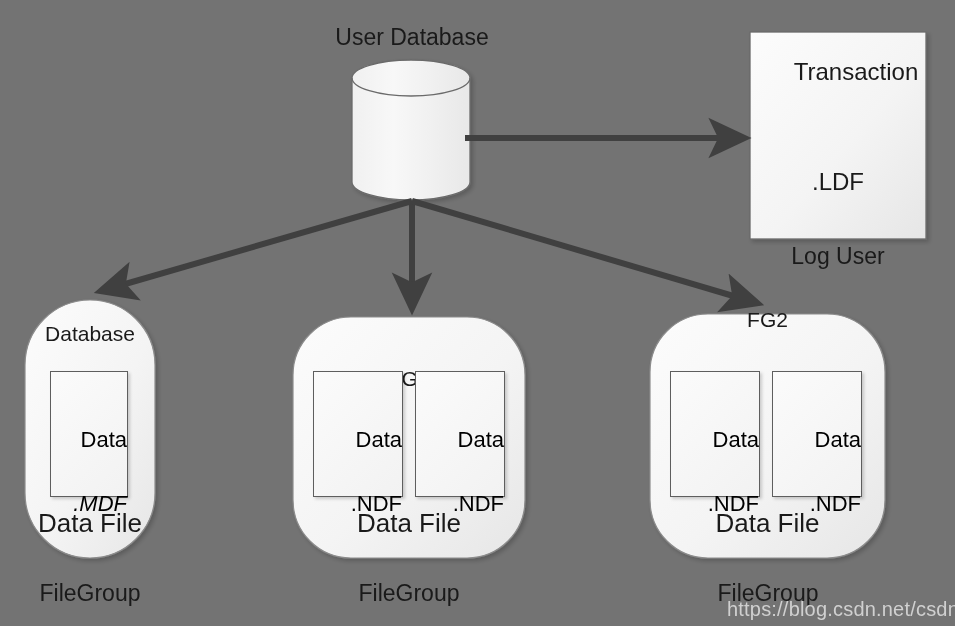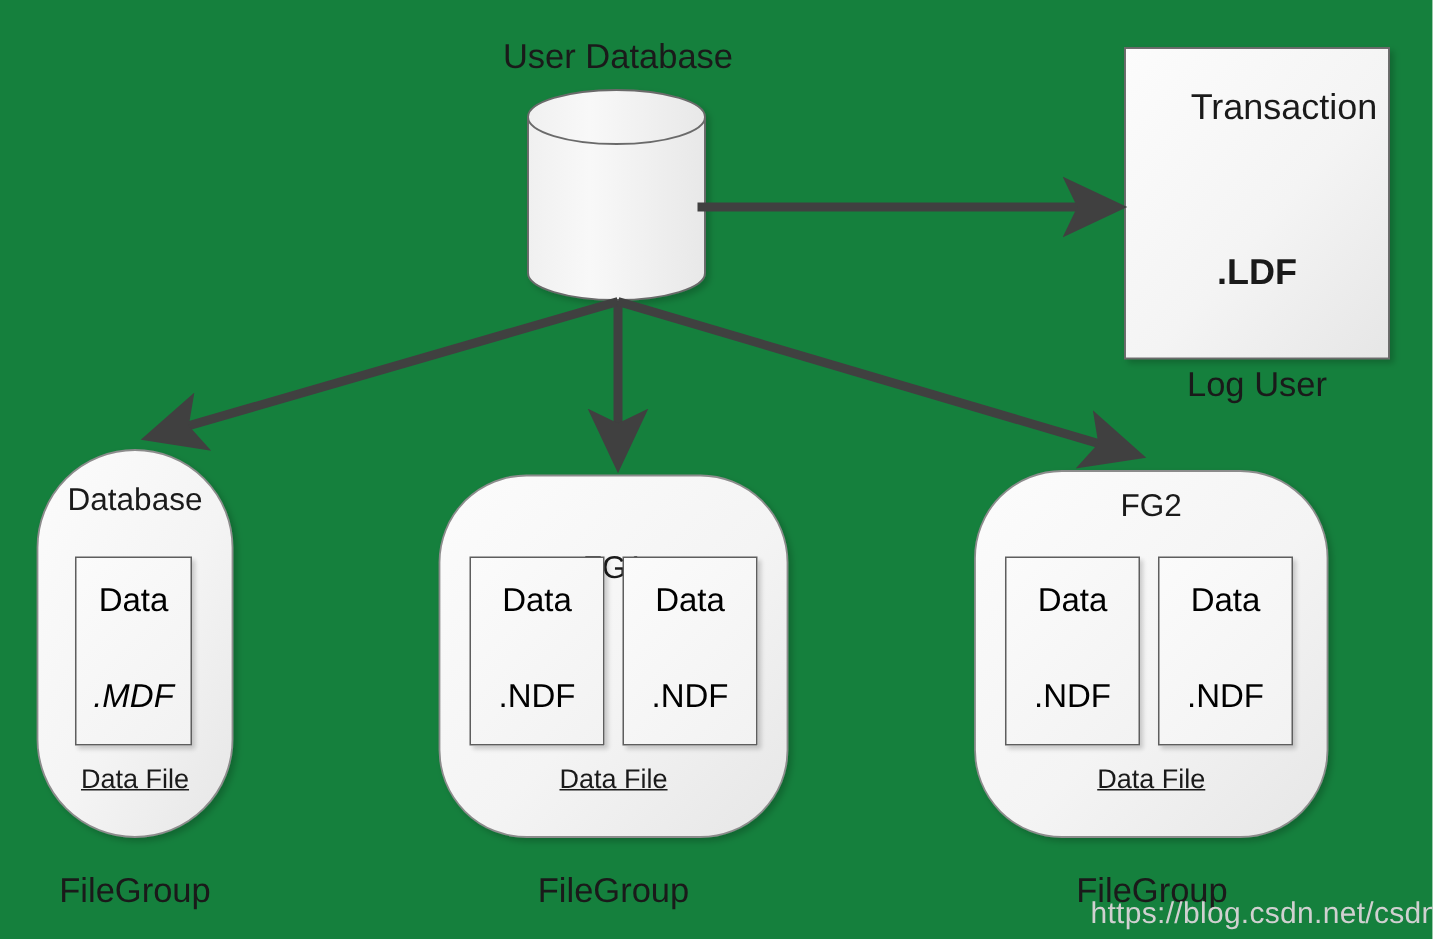--- a/index.html
+++ b/index.html
@@ -7,42 +7,42 @@
     padding: 0;
     background: #ffffff;
   }
   body {
     font-family: "Liberation Sans", sans-serif;
   }
   #canvas {
     position: relative;
     width: 955px;
     height: 626px;
-    background: #15803d;
+    background: #737373;
     overflow: hidden;
   }
   .svg-layer {
     position: absolute;
     left: 0;
     top: 0;
     width: 955px;
     height: 626px;
   }
   .txt {
     position: absolute;
     color: #1a1a1a;
     text-align: center;
     white-space: nowrap;
     line-height: 1.15;
     font-family: "Liberation Sans", sans-serif;
   }
   .t-title       { font-size: 23px; }
   .t-group       { font-size: 21px; }
   .t-box         { font-size: 22px; }
-  .t-caption     { font-size: 18px; text-decoration: underline; }
+  .t-caption     { font-size: 26px; }
   .t-outer       { font-size: 23px; }
   .t-log         { font-size: 24px; }
   .watermark {
     position: absolute;
     font-size: 20px;
     color: #d0d0d0;
     white-space: nowrap;
     font-family: "Liberation Sans", sans-serif;
     letter-spacing: 0.2px;
   }
@@ -50,21 +50,22 @@
     position: absolute;
     background: linear-gradient(135deg, #fbfbfb 0%, #f2f2f2 100%);
     border: 1px solid #5e5e5e;
     box-shadow: 2px 2px 3px rgba(0,0,0,0.18);
     box-sizing: border-box;
   }
   .filebox .t-box {
     position: absolute;
     left: 0;
     right: 0;
-    text-align: center;
+    text-align: right;
+    margin-top: 40px;
   }
 </style>
 </head>
 <body>
 
 <div id="canvas">
 
   <svg class="svg-layer" viewBox="0 0 955 626">
     <defs>
       <linearGradient id="gradShape" x1="0" y1="0" x2="1" y2="1">
@@ -122,21 +123,21 @@
 
       <line x1="412" y1="201" x2="412" y2="308" marker-end="url(#arrowHead)"></line>
 
       <line x1="412" y1="201" x2="757" y2="303" marker-end="url(#arrowHead)"></line>
     </g>
   </svg>
 
   <div class="txt t-title" style="left:300px; top:24px; width:224px;">User Database</div>
 
   <div class="txt t-log" style="left:750px; top:58px; width:212px;">Transaction</div>
-  <div class="txt t-log" style="left:750px; top:168px; width:176px;font-weight:bold;">.LDF</div>
+  <div class="txt t-log" style="left:750px; top:168px; width:176px;">.LDF</div>
   <div class="txt t-outer" style="left:750px; top:243px; width:176px;">Log User</div>
 
   <div class="txt t-group" style="left:25px; top:322px; width:130px;">Database</div>
 
   <div class="filebox" style="left:50px; top:371px; width:78px; height:126px;">
     <div class="t-box" style="top:15px;">Data</div>
     <div class="t-box" style="top:79px;font-style:italic;">.MDF</div>
   </div>
 
   <div class="txt t-caption" style="left:25px; top:509px; width:130px;">Data File</div>
@@ -150,21 +151,21 @@
   </div>
 
   <div class="filebox" style="left:415px; top:371px; width:90px; height:126px;">
     <div class="t-box" style="top:15px;">Data</div>
     <div class="t-box" style="top:79px;">.NDF</div>
   </div>
 
   <div class="txt t-caption" style="left:293px; top:509px; width:232px;">Data File</div>
   <div class="txt t-outer" style="left:329px; top:580px; width:160px;">FileGroup</div>
 
-  <div class="txt t-group" style="left:650px; top:326px; width:235px;">FG2</div>
+  <div class="txt t-group" style="left:650px; top:308px; width:235px;">FG2</div>
 
   <div class="filebox" style="left:670px; top:371px; width:90px; height:126px;">
     <div class="t-box" style="top:15px;">Data</div>
     <div class="t-box" style="top:79px;">.NDF</div>
   </div>
 
   <div class="filebox" style="left:772px; top:371px; width:90px; height:126px;">
     <div class="t-box" style="top:15px;">Data</div>
     <div class="t-box" style="top:79px;">.NDF</div>
   </div>

